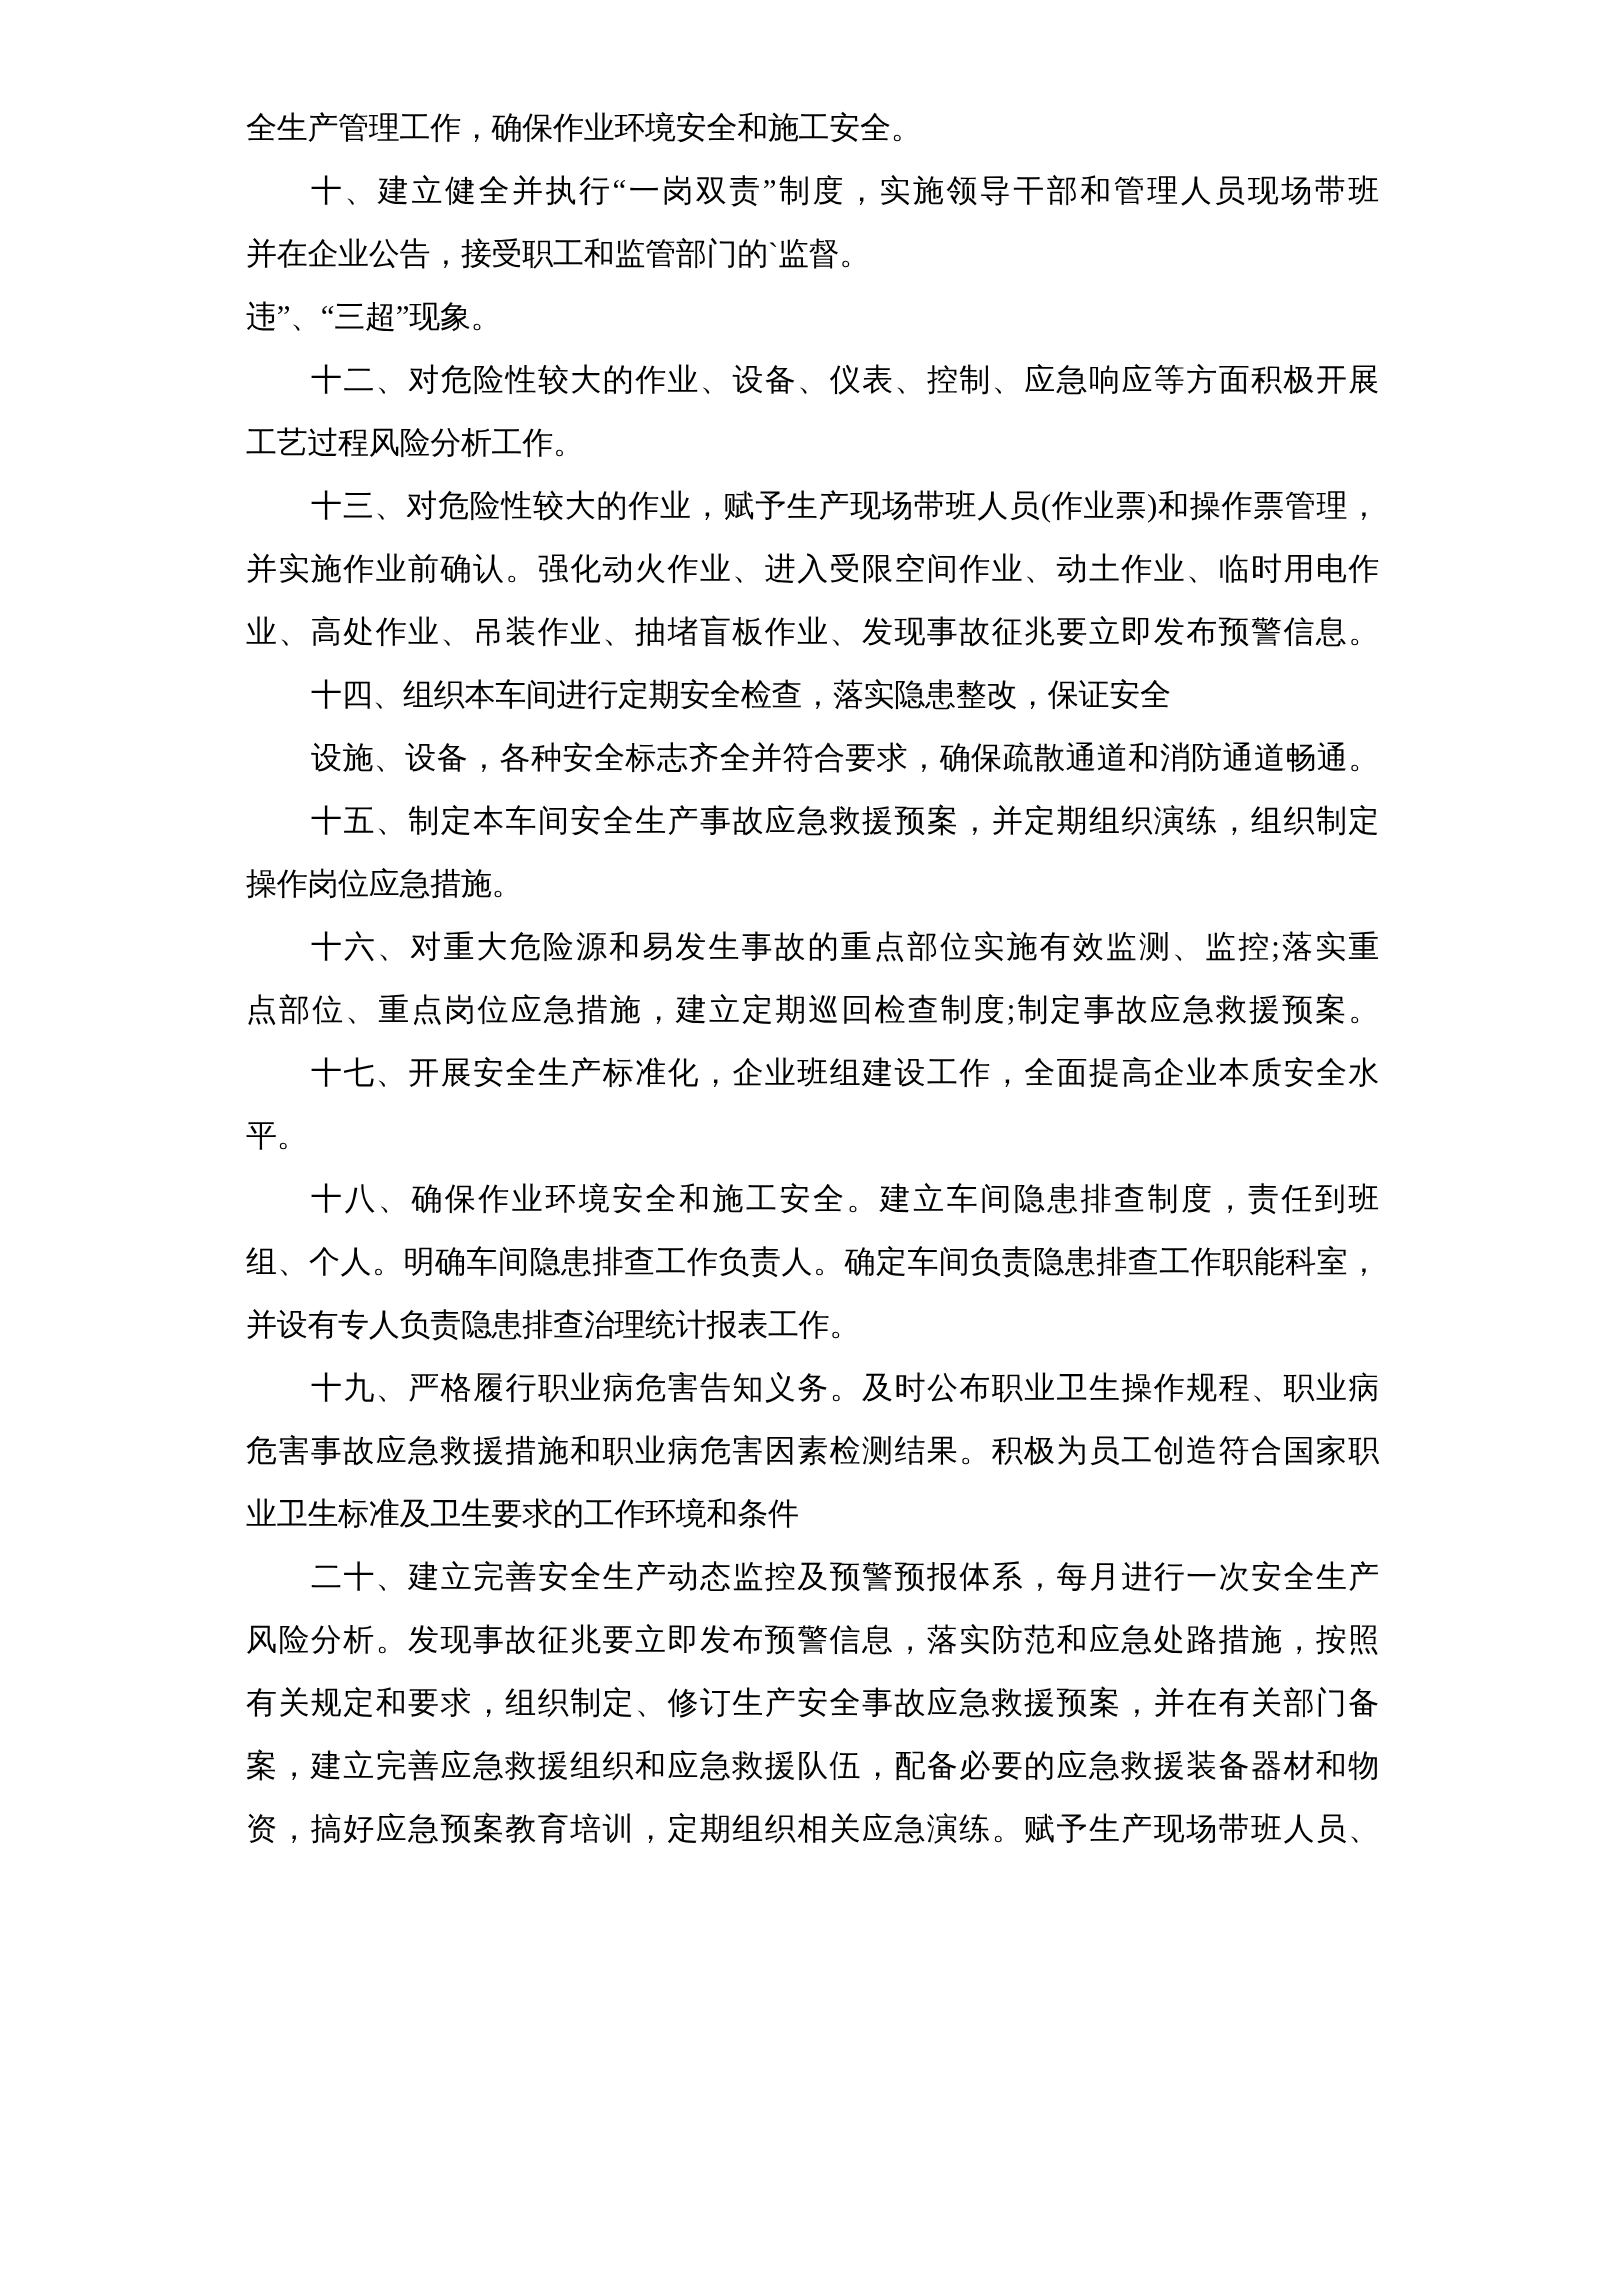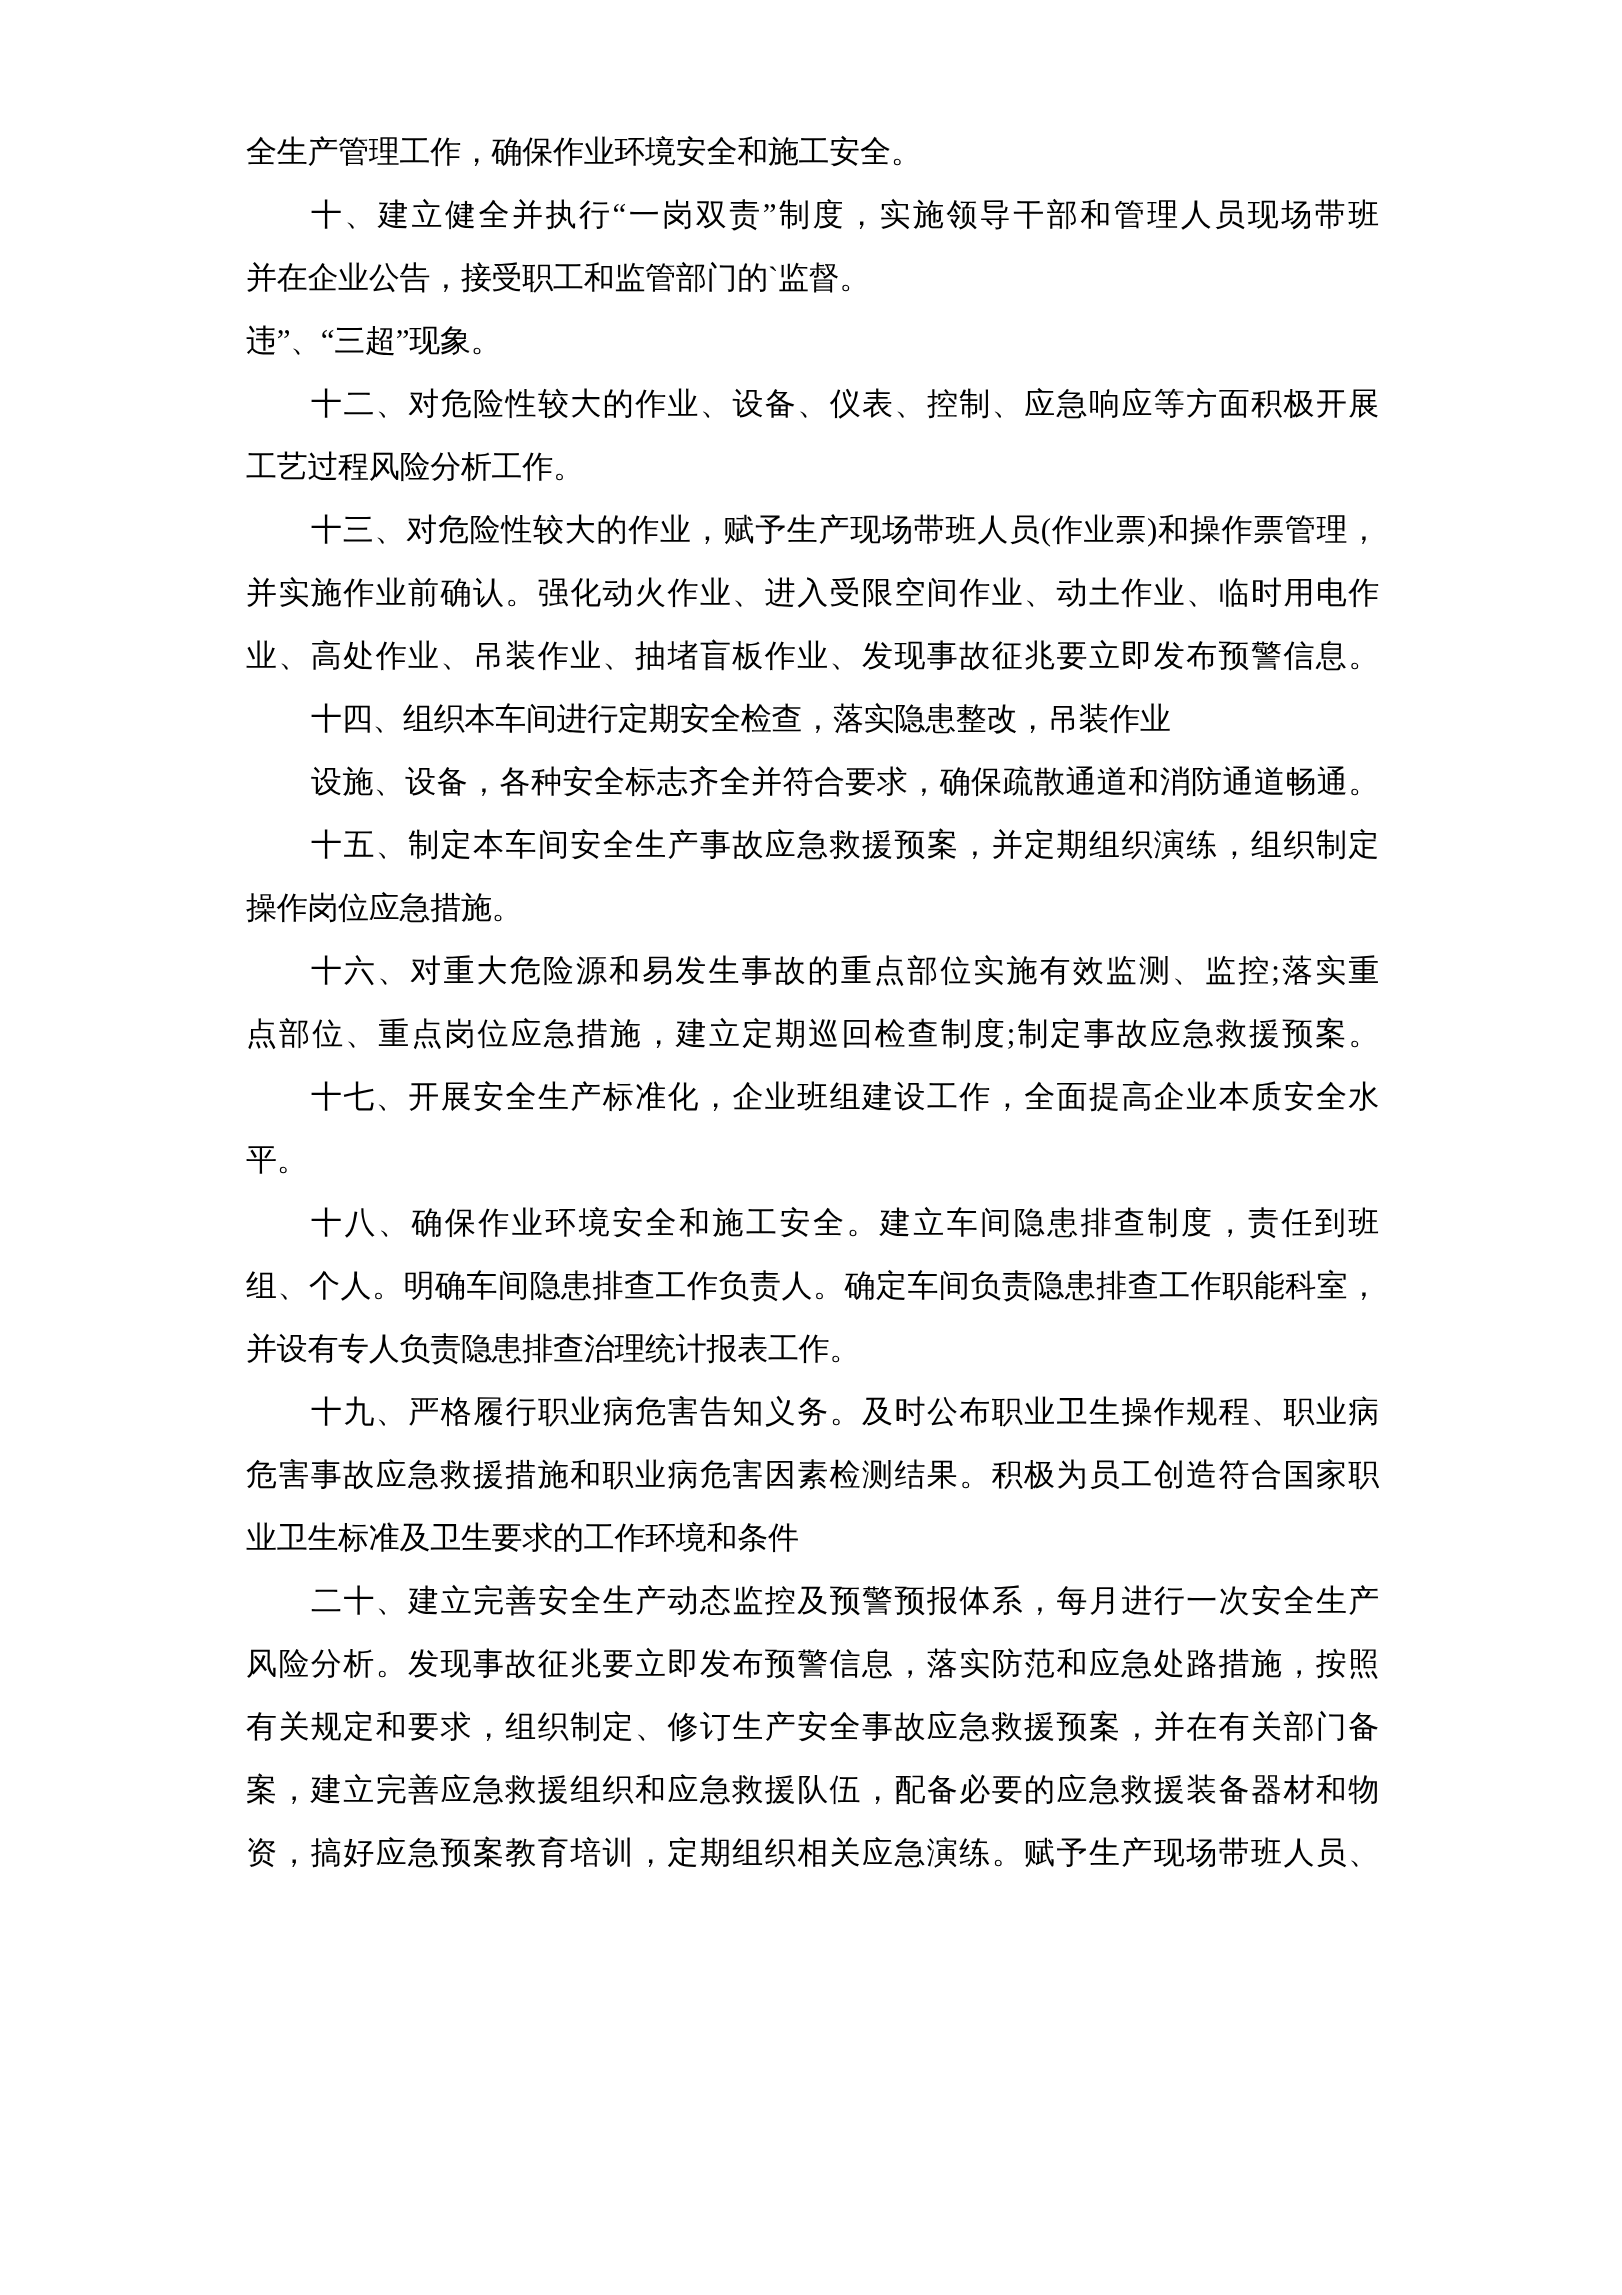--- a/index.html
+++ b/index.html
@@ -9,21 +9,21 @@
   }
   body {
     width: 1623px;
     height: 2295px;
     position: relative;
   }
   .page {
     box-sizing: border-box;
     width: 1623px;
     height: 2295px;
-    padding: 120px 244px 0 246px;
+    padding: 96px 244px 0 246px;
     background: #ffffff;
     color: #000000;
     font-family: "Liberation Serif", "DejaVu Serif", serif;
   }
   .ln {
     height: 63px;
     line-height: 63px;
     font-size: 31px;
     letter-spacing: -0.3px;
     overflow: hidden;
@@ -50,21 +50,21 @@
 <div class="page">
   <div class="ln rag">全生产管理工作，确保作业环境安全和施工安全。</div>
   <div class="ln ind full">十、建立健全并执行“一岗双责”制度，实施领导干部和管理人员现场带班</div>
   <div class="ln rag">并在企业公告，接受职工和监管部门的`监督。</div>
   <div class="ln rag">违”、“三超”现象。</div>
   <div class="ln ind full">十二、对危险性较大的作业、设备、仪表、控制、应急响应等方面积极开展</div>
   <div class="ln rag">工艺过程风险分析工作。</div>
   <div class="ln ind full">十三、对危险性较大的作业，赋予生产现场带班人员(作业票)和操作票管理，</div>
   <div class="ln full">并实施作业前确认。强化动火作业、进入受限空间作业、动土作业、临时用电作</div>
   <div class="ln full">业、高处作业、吊装作业、抽堵盲板作业、发现事故征兆要立即发布预警信息。</div>
-  <div class="ln ind rag">十四、组织本车间进行定期安全检查，落实隐患整改，吊装作业</div>
+  <div class="ln ind rag">十四、组织本车间进行定期安全检查，落实隐患整改，保证安全</div>
   <div class="ln ind full">设施、设备，各种安全标志齐全并符合要求，确保疏散通道和消防通道畅通。</div>
   <div class="ln ind full">十五、制定本车间安全生产事故应急救援预案，并定期组织演练，组织制定</div>
   <div class="ln rag">操作岗位应急措施。</div>
   <div class="ln ind full">十六、对重大危险源和易发生事故的重点部位实施有效监测、监控;落实重</div>
   <div class="ln full">点部位、重点岗位应急措施，建立定期巡回检查制度;制定事故应急救援预案。</div>
   <div class="ln ind full">十七、开展安全生产标准化，企业班组建设工作，全面提高企业本质安全水</div>
   <div class="ln rag">平。</div>
   <div class="ln ind full">十八、确保作业环境安全和施工安全。建立车间隐患排查制度，责任到班</div>
   <div class="ln full">组、个人。明确车间隐患排查工作负责人。确定车间负责隐患排查工作职能科室，</div>
   <div class="ln rag">并设有专人负责隐患排查治理统计报表工作。</div>

